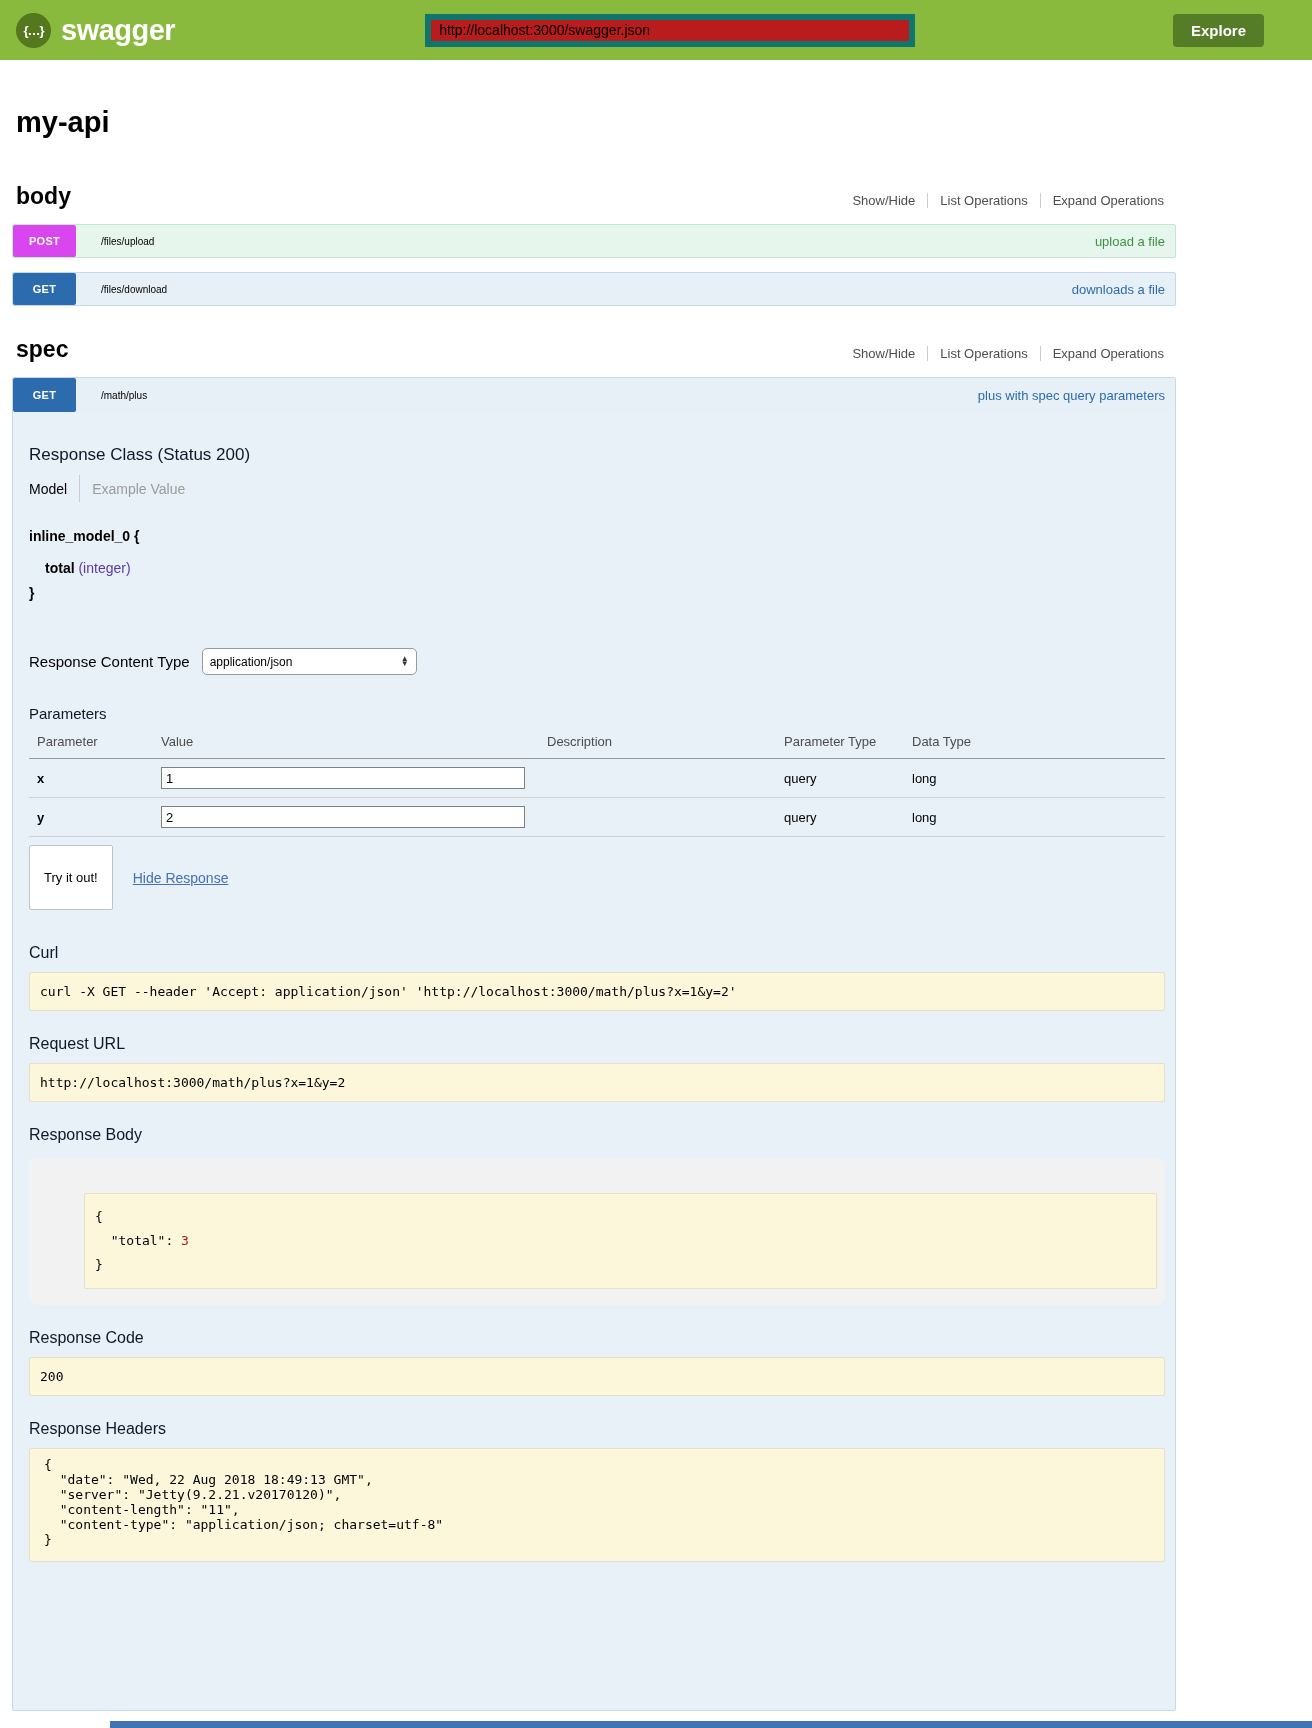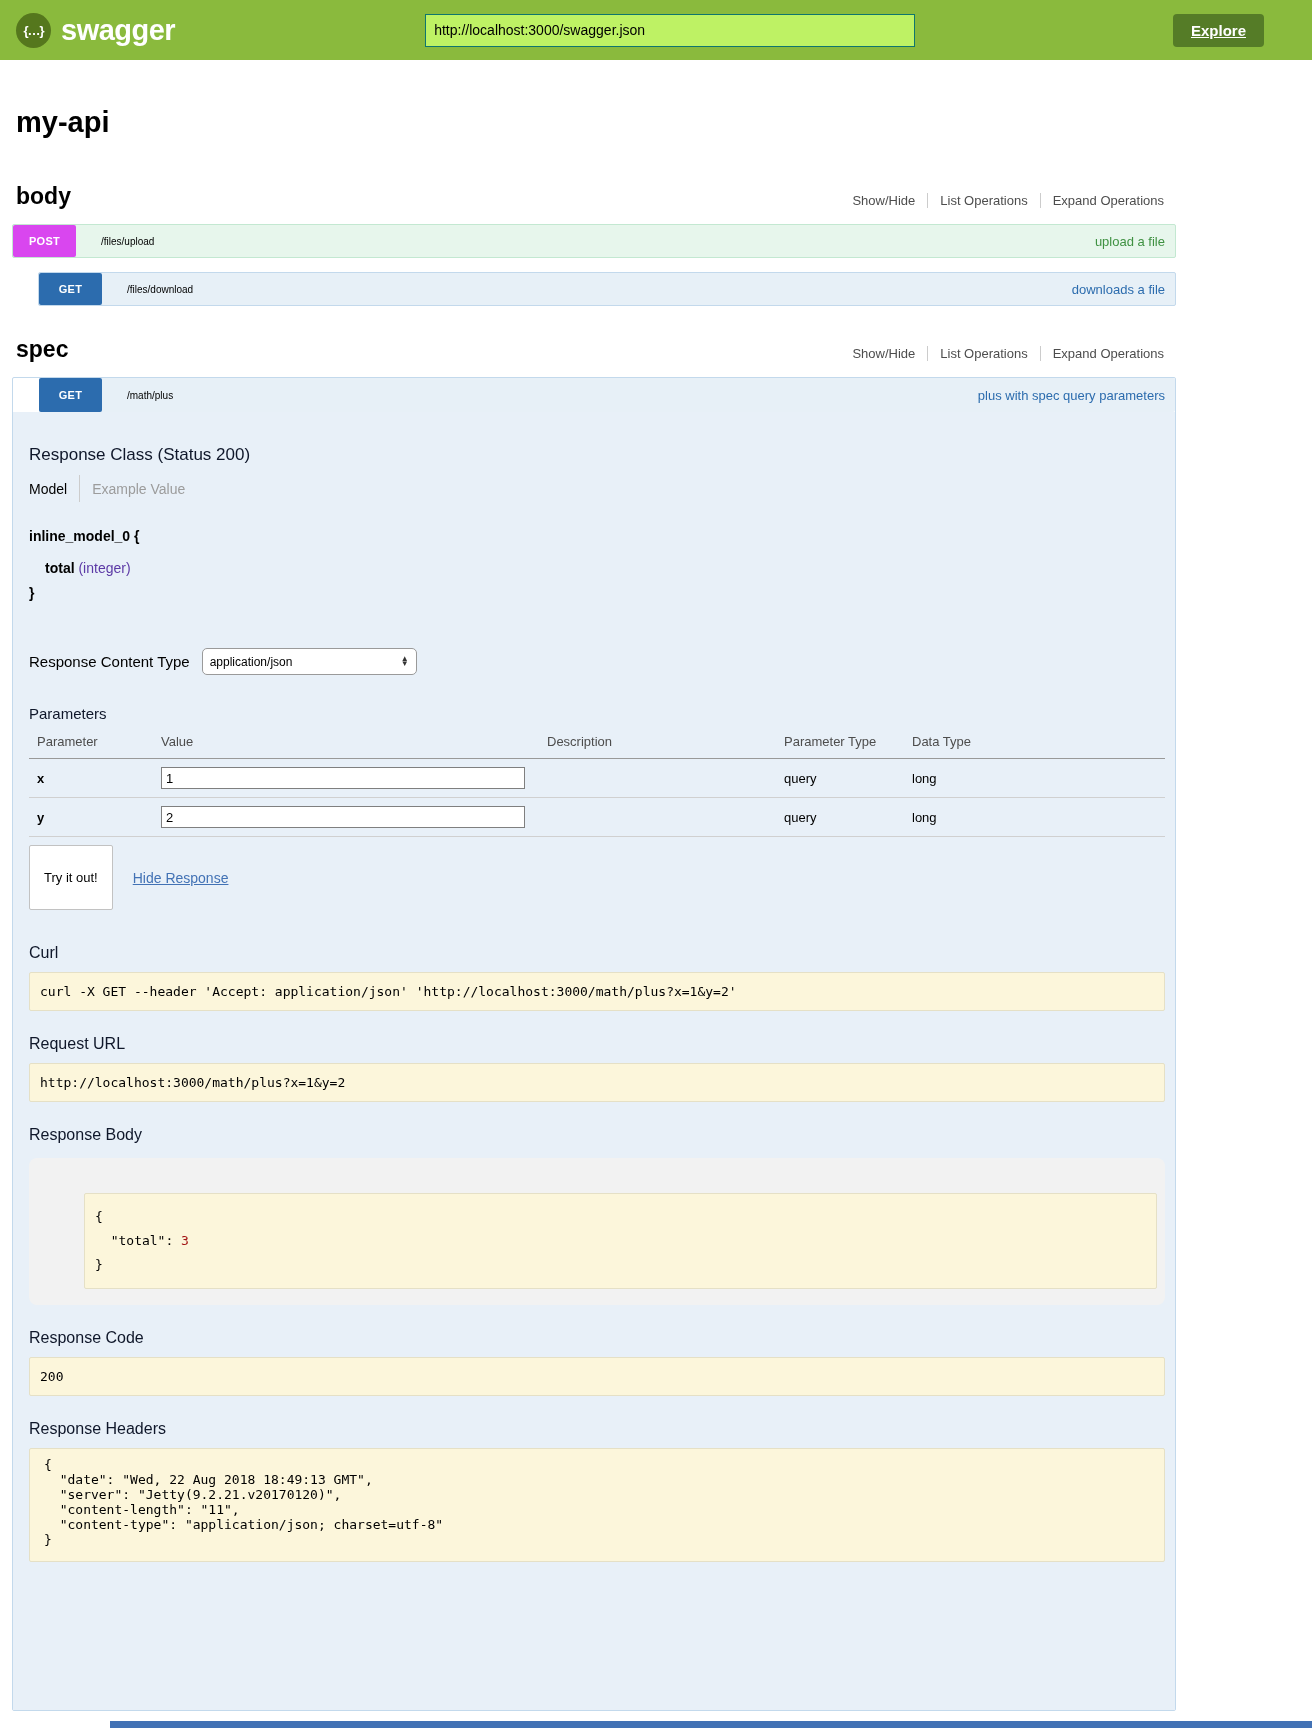--- a/index.html
+++ b/index.html
@@ -8,40 +8,40 @@
     width:1312px; height:1728px; position:relative; overflow:hidden;
     background:#fff; font-family:"Liberation Sans", sans-serif; color:#000;
   }
 
   
   .header { height:60px; background:#8aba3d; display:flex; align-items:center; padding:0 16px; }
   .logo { display:flex; align-items:center; gap:10px; }
   .logo-circle { width:35px; height:35px; border-radius:50%; background:#55771d; color:#fff;
     display:flex; align-items:center; justify-content:center; font-weight:bold; font-size:13px; letter-spacing:-1px; }
   .brand { color:#fff; font-size:29px; font-weight:bold; letter-spacing:-0.5px; }
-  .url-input { margin-left:250px; width:490px; height:33px; border:1px solid #0f766e; background:#bef264;
+  .url-input { margin-left:250px; width:490px; height:33px; border:6px solid #0f766e; background:#b91c1c;
     font-size:14px; padding:0 8px; font-family:"Liberation Sans", sans-serif; }
   .explore-btn { margin-left:auto; margin-right:32px; background:#557c27; color:#fff; font-weight:bold;
-    font-size:15px; border:none; border-radius:4px; padding:8px 18px; cursor:pointer;text-decoration:underline; }
+    font-size:15px; border:none; border-radius:4px; padding:8px 18px; cursor:pointer; }
 
   
   .wrap { margin-left:12px; width:1164px; }
   .api-title { font-size:29px; font-weight:bold; margin:46px 0 0 4px; }
 
   .section-head { display:flex; justify-content:space-between; align-items:flex-end; margin-top:44px; }
   .section-title { font-size:23px; font-weight:bold; margin:0 0 0 4px; }
   .section-controls { display:flex; align-items:center; font-size:13px; color:#4d4d4d; padding-bottom:2px; }
   .section-controls .ctl { padding:0 12px; cursor:pointer; }
   .section-controls .sep { width:1px; height:15px; background:#ccc; }
 
   
   .operation { margin-top:14px; border-radius:2px; }
   .op-head { display:flex; align-items:center; height:34px; border:1px solid; border-radius:2px; }
   .post .op-head { background:#e7f6ec; border-color:#c3e8d1; }
-  .get  .op-head { background:#e7f0f7; border-color:#c3d9ec;margin-left:26px; }
+  .get  .op-head { background:#e7f0f7; border-color:#c3d9ec; }
   .badge { width:63px; align-self:stretch; display:flex; align-items:center; justify-content:center;
     color:#fff; font-weight:bold; font-size:11px; border-radius:2px; letter-spacing:0.3px; }
   .post .badge { background:#d946ef; }
   .get  .badge { background:#2c6cae; }
   .op-path { margin-left:25px; font-size:10px; color:#000; cursor:pointer; }
   .op-summary { margin-left:auto; margin-right:10px; font-size:13px; cursor:pointer; }
   .post .op-summary { color:#3f9142; }
   .get  .op-summary { color:#2c6cae; }
 
   .op-expanded { border:1px solid #c3d9ec; border-radius:2px; }

